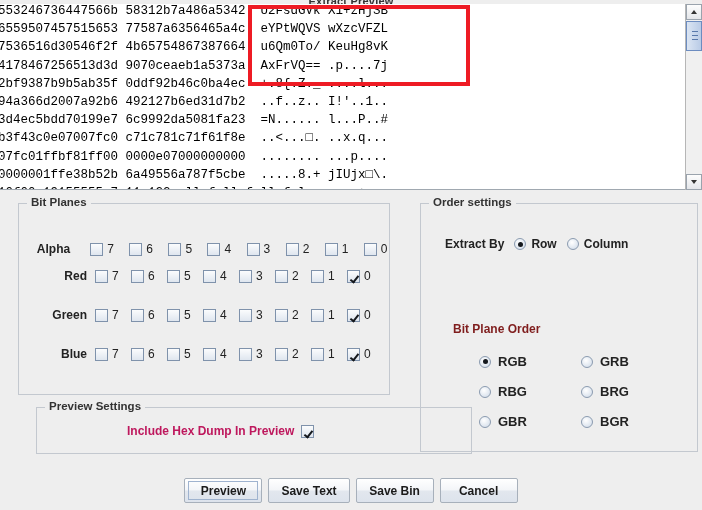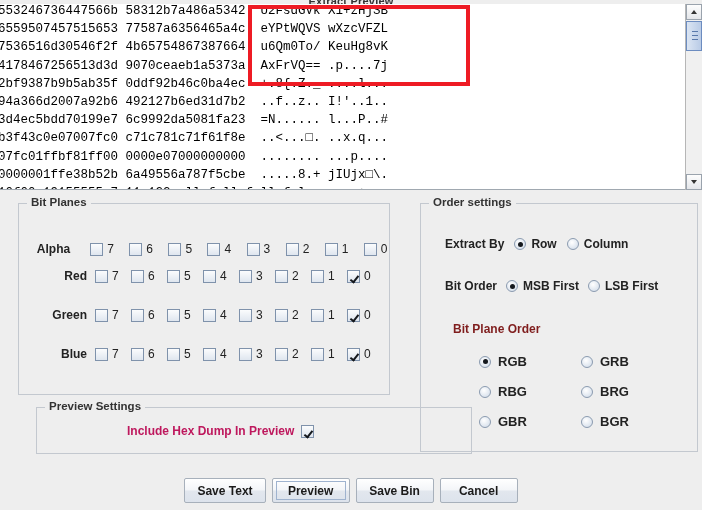--- a/index.html
+++ b/index.html
@@ -437,31 +437,20 @@
       <span class="opt">
         <span class="rb on"></span>
         <span>Row</span>
       </span>
       <span class="opt">
         <span class="rb"></span>
         <span>Column</span>
       </span>
     </div>
 
-    <div class="field-row" id="row-bit-order" style="left:24px; top:75px; gap:9px;">
-      <span class="field-label">Bit Order</span>
-      <span class="opt">
-        <span class="rb on"></span>
-        <span>MSB First</span>
-      </span>
-      <span class="opt">
-        <span class="rb"></span>
-        <span>LSB First</span>
-      </span>
-    </div>
 
     <div id="order-heading">Bit Plane Order</div>
 
     <div class="bpo-opt" style="left:58px; top:150px;">
       <span class="rb on"></span>
       <span>RGB</span>
     </div>
     <div class="bpo-opt" style="left:160px; top:150px;">
       <span class="rb"></span>
       <span>GRB</span>
@@ -484,19 +473,19 @@
     </div>
   </div>
 
   <div class="panel" id="panel-preview-settings">
     <span class="legend">Preview Settings</span>
     <span id="pv-label">Include Hex Dump In Preview</span>
     <span id="pv-check" class="cb on"></span>
   </div>
 
   <div id="buttonbar">
+      <div class="btn focused">Preview</div>
       <div class="btn">Save Text</div>
-      <div class="btn focused">Preview</div>
       <div class="btn">Save Bin</div>
       <div class="btn">Cancel</div>
     </div>
 
 </div>
 
 </body></html>

